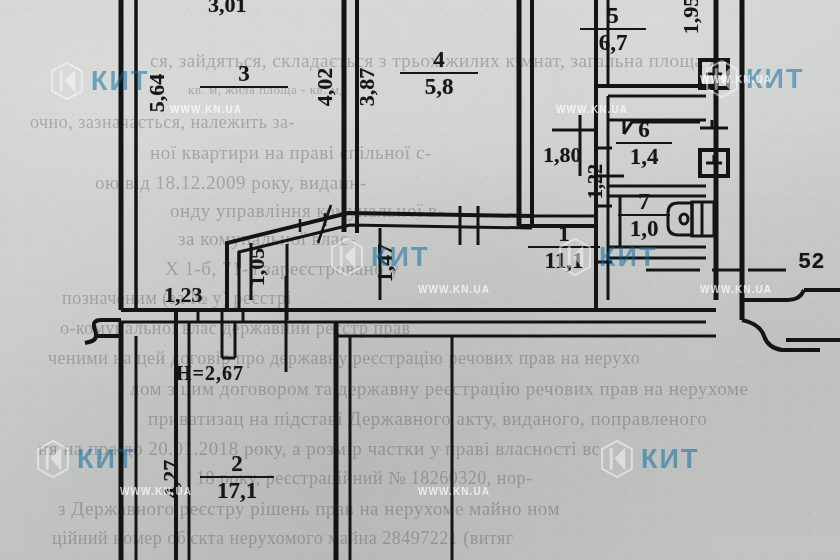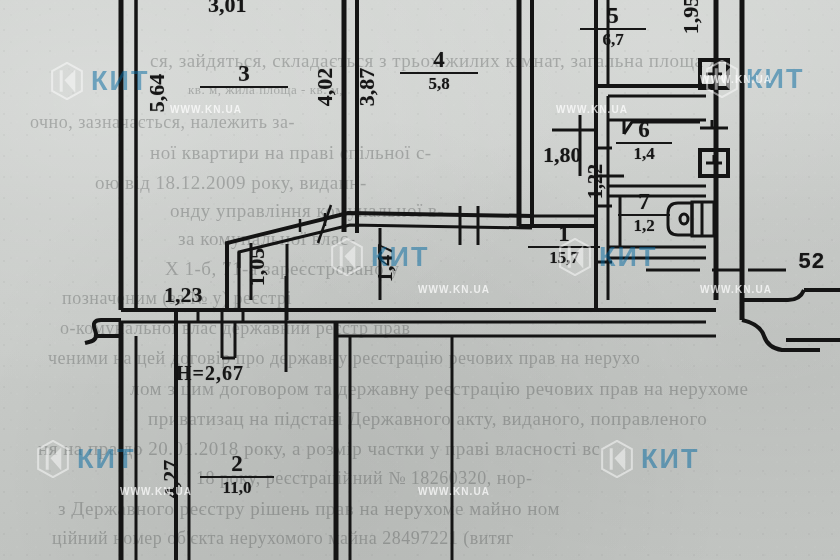--- a/index.html
+++ b/index.html
@@ -62,21 +62,21 @@
     position:absolute;
     color:#161616;
     font-family:"Liberation Serif", serif;
     font-weight:700;
     white-space:nowrap;
     text-shadow:0 0 1px rgba(0,0,0,.35);
   }
   .room{ text-align:center; line-height:1.02; }
   .room .num{ display:block; font-size:23px; letter-spacing:0px; }
   .room .bar{ display:block; height:2px; background:#161616; margin:1px 0 1px 0;}
-  .room .area{ display:block; font-size:17px; }
+  .room .area{ display:block; font-size:23px; }
   .dim{ font-size:22px; }
   .dim.vert{ transform-origin:50% 50%; }
   .big{ font-size:20px; }
 </style>
 </head>
 <body>
 
 <div id="root">
   <div id="grain"></div>
   <div id="speckle"></div>
@@ -241,33 +241,33 @@
 
     <div class="lbl room" style="left:616px;top:118px;width:56px;">
       <span class="num">6</span>
       <span class="bar"></span>
       <span class="area">1,4</span>
     </div>
 
     <div class="lbl room" style="left:618px;top:190px;width:52px;">
       <span class="num">7</span>
       <span class="bar"></span>
-      <span class="area">1,2</span>
+      <span class="area">1,0</span>
     </div>
 
     <div class="lbl room" style="left:528px;top:222px;width:72px;">
       <span class="num">1</span>
       <span class="bar"></span>
-      <span class="area">15,7</span>
+      <span class="area">11,1</span>
     </div>
 
     <div class="lbl room" style="left:200px;top:452px;width:74px;">
       <span class="num">2</span>
       <span class="bar"></span>
-      <span class="area">11,0</span>
+      <span class="area">17,1</span>
     </div>
 
     <div class="lbl dim" style="left:208px;top:-8px;">3,01</div>
 
     <div class="lbl dim vert" style="left:138px;top:80px;transform:rotate(-90deg);">5,64</div>
 
     <div class="lbl dim vert" style="left:306px;top:74px;transform:rotate(-90deg);">4,02</div>
 
     <div class="lbl dim vert" style="left:348px;top:74px;transform:rotate(-90deg);">3,87</div>
 

